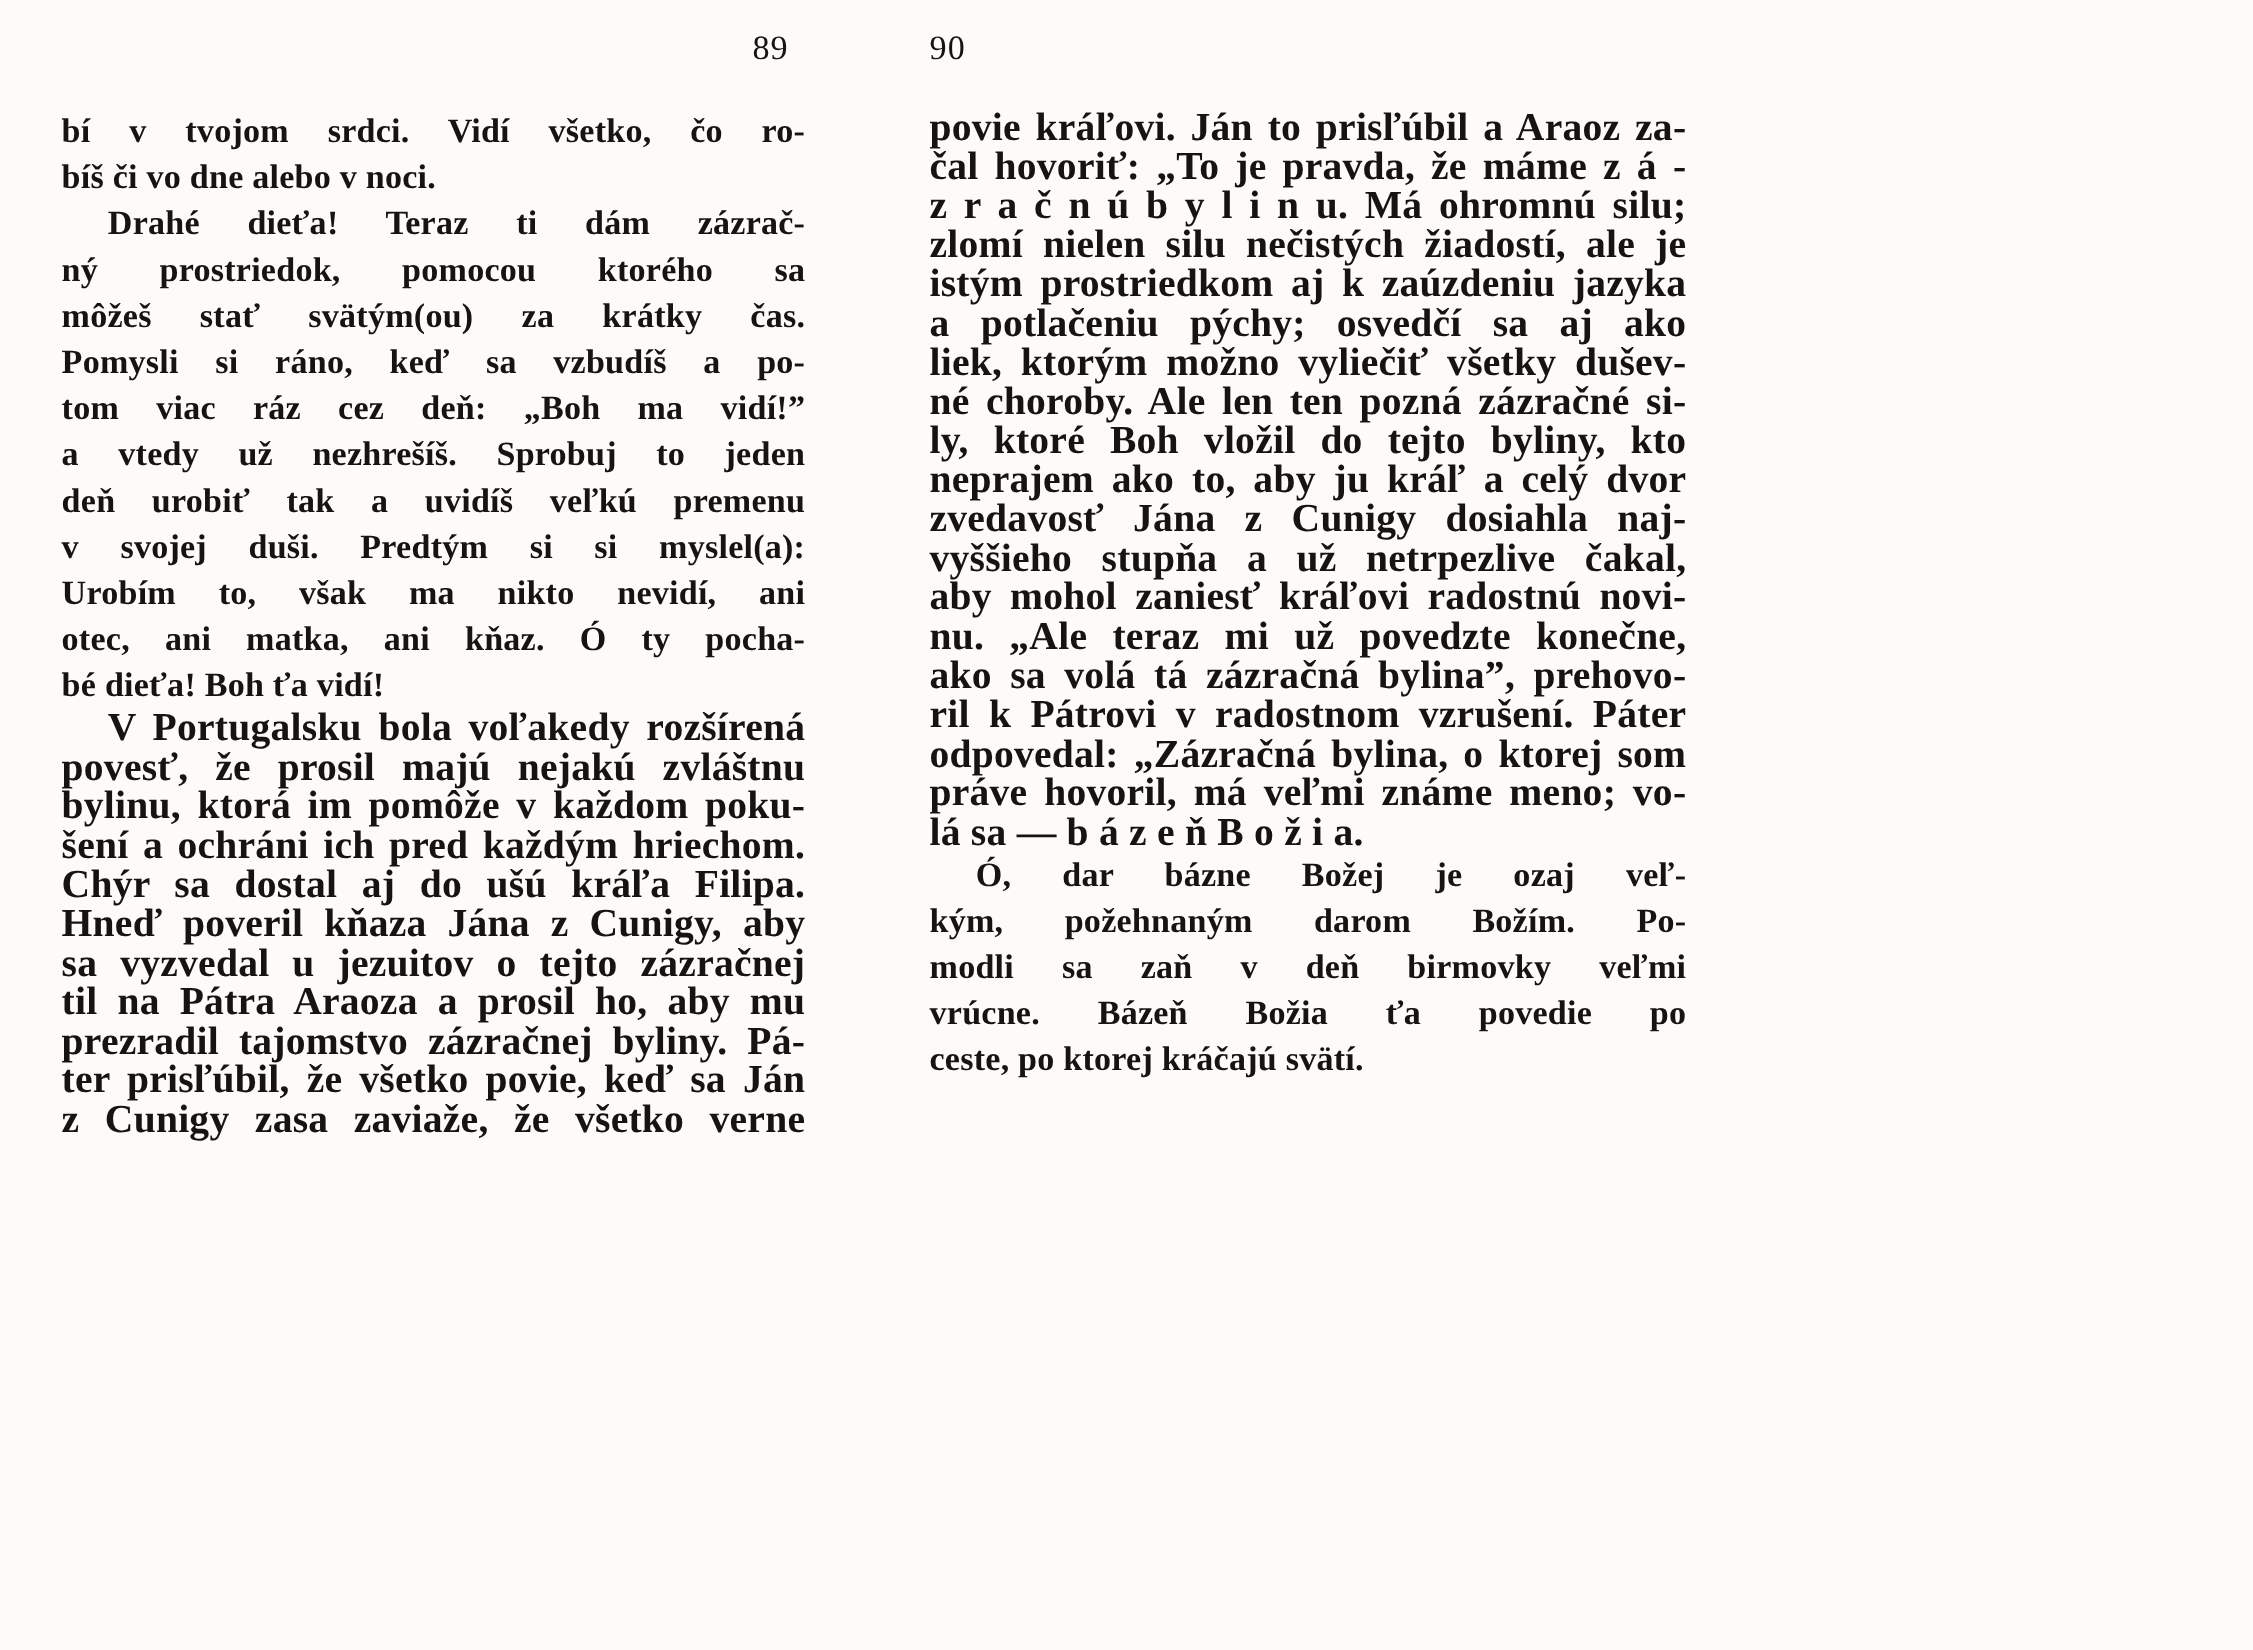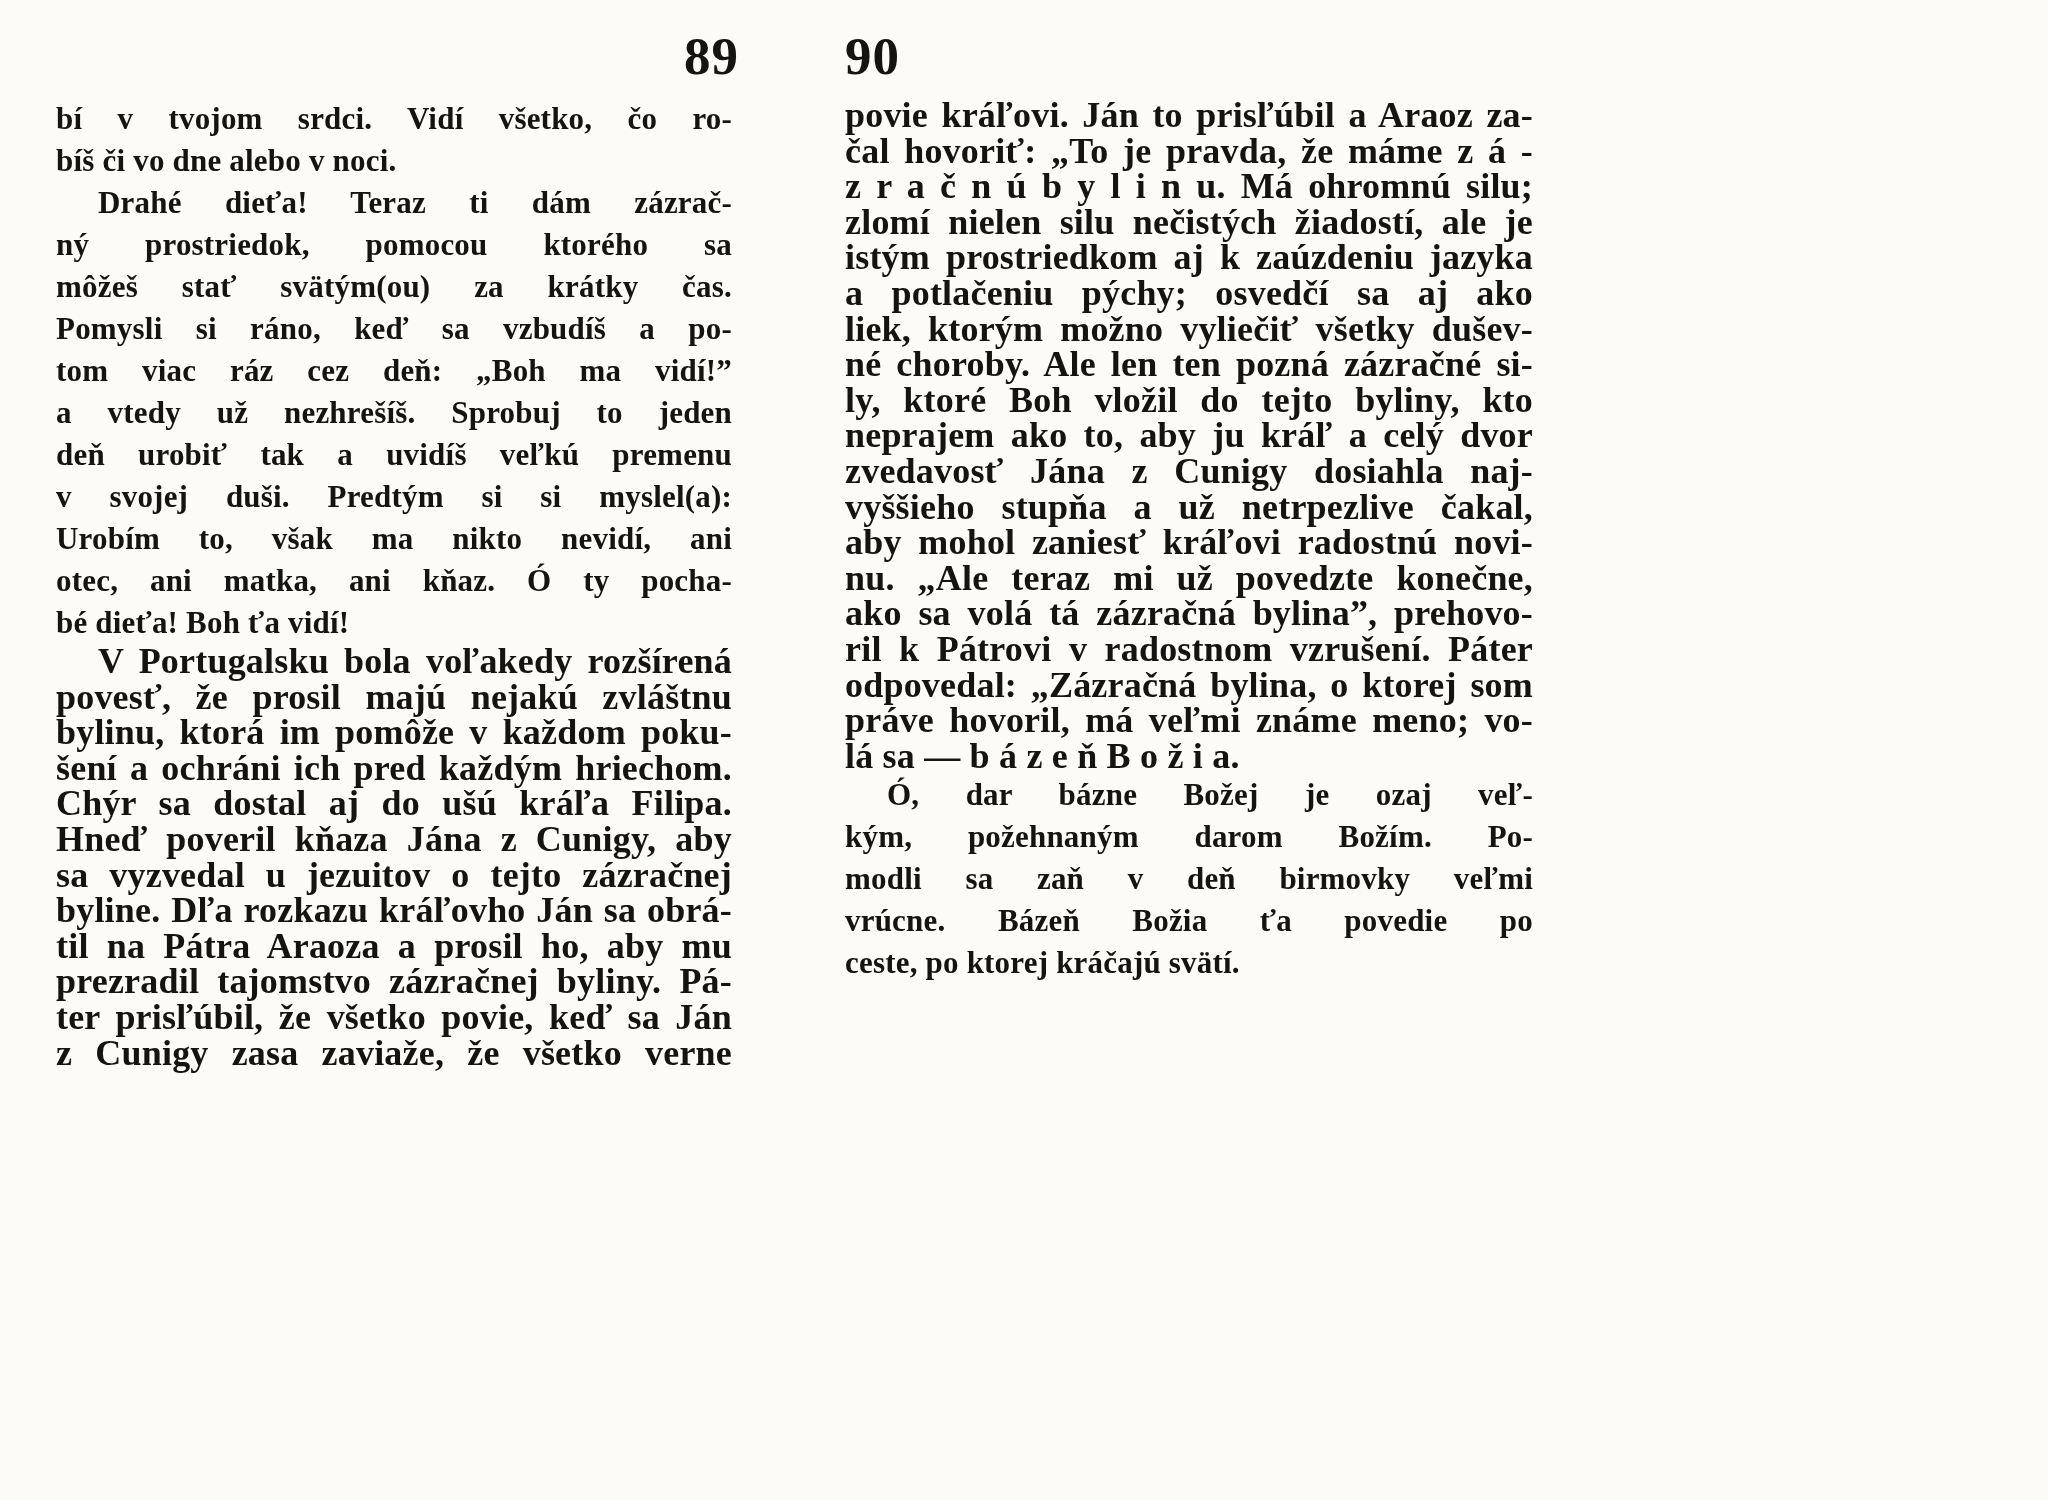--- a/index.html
+++ b/index.html
@@ -10,22 +10,22 @@
     position: relative;
     background: #fcfbf7;
     font-family: "Liberation Serif", "DejaVu Serif", serif;
     color: #151413;
     overflow: hidden;
   }
   .scan-page { position: absolute; inset: 0; }
   .page-number {
     position: absolute;
     top: 26px;
-    font-size: 53px;
-    font-weight: 700;
+    font-size: 31px;
+    font-weight: 400;
     letter-spacing: 1px;
   }
   #pn-left  { left: 684px; }
   #pn-right { left: 845px; }
   .page-column { position: absolute; top: 98px; }
   #col-left  { left: 56px;  width: 676px; }
   #col-right { left: 845px; width: 688px; }
   .paragraph { margin: 0; }
   .line {
     font-weight: 700;
@@ -66,21 +66,20 @@
         <div class="line last">bé dieťa! Boh ťa vidí!</div>
       </div>
       <div class="paragraph small">
         <div class="line indent">V Portugalsku bola voľakedy rozšírená</div>
         <div class="line">povesť, že prosil majú nejakú zvláštnu</div>
         <div class="line">bylinu, ktorá im pomôže v každom poku-</div>
         <div class="line">šení a ochráni ich pred každým hriechom.</div>
         <div class="line">Chýr sa dostal aj do ušú kráľa Filipa.</div>
         <div class="line">Hneď poveril kňaza Jána z Cunigy, aby</div>
         <div class="line">sa vyzvedal u jezuitov o tejto zázračnej</div>
-        <div class="line">byline. Dľa rozkazu kráľovho Ján sa obrá-</div>
         <div class="line">til na Pátra Araoza a prosil ho, aby mu</div>
         <div class="line">prezradil tajomstvo zázračnej byliny. Pá-</div>
         <div class="line">ter prisľúbil, že všetko povie, keď sa Ján</div>
         <div class="line">z Cunigy zasa zaviaže, že všetko verne</div>
       </div>
     </div>
 
   <div class="page-column" id="col-right">
       <div class="paragraph small">
         <div class="line">povie kráľovi. Ján to prisľúbil a Araoz za-</div>

